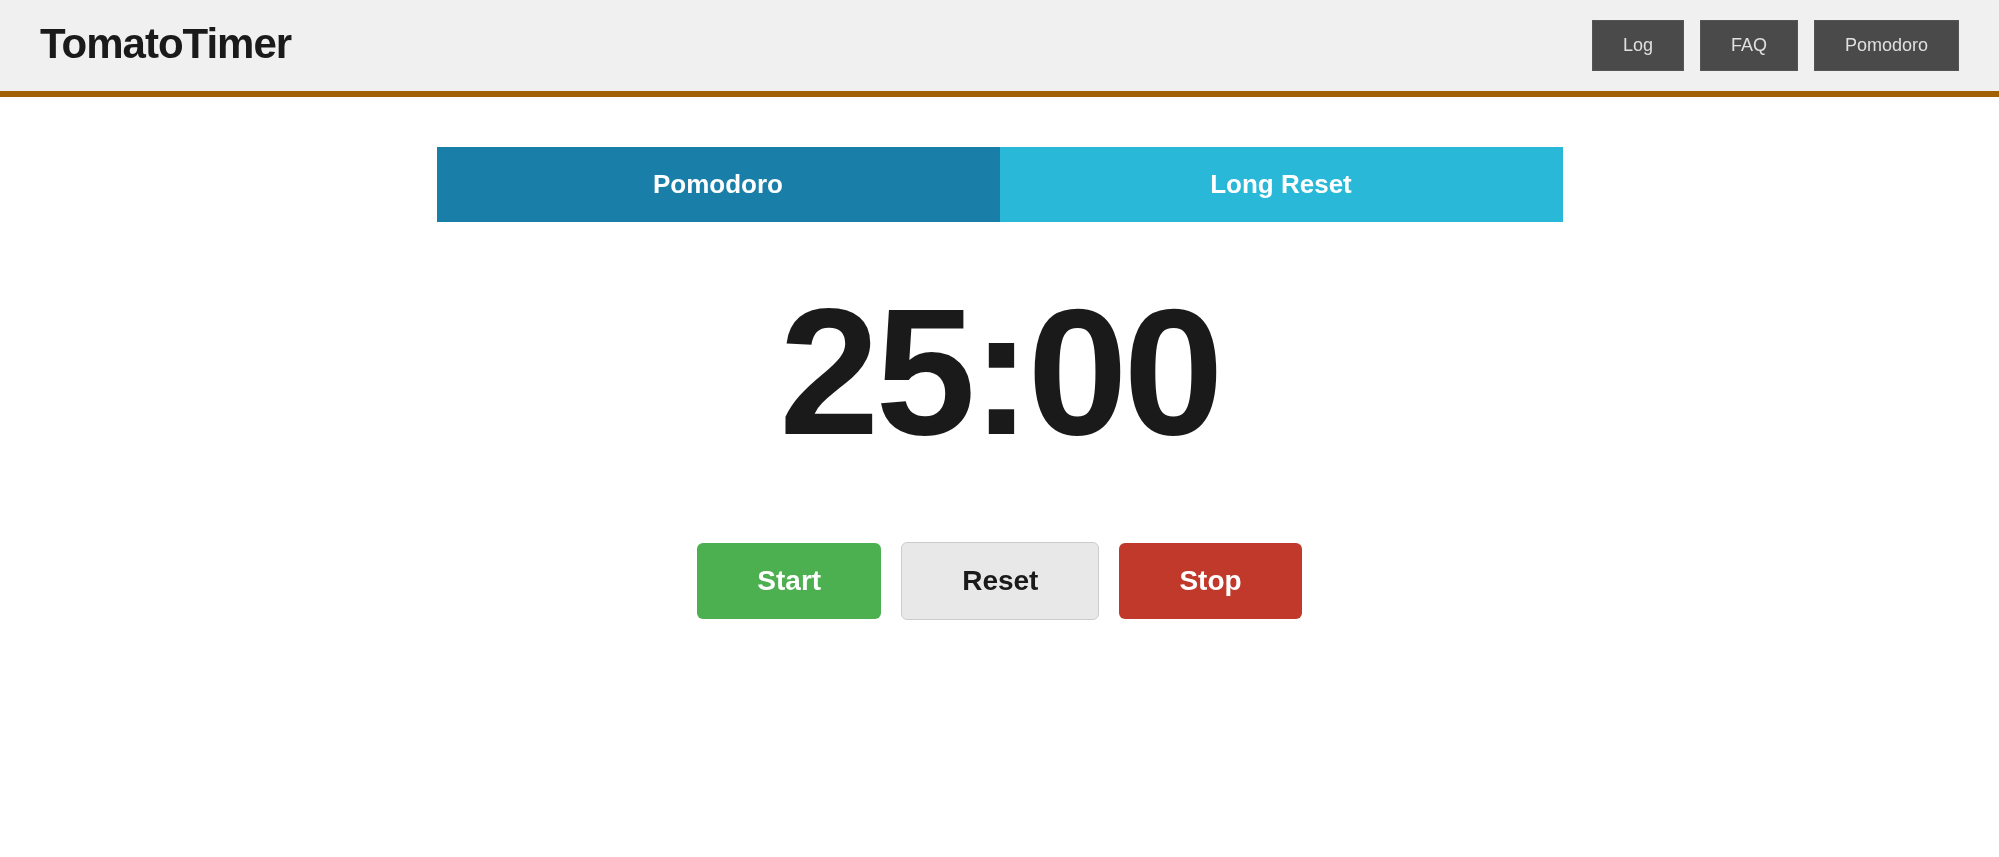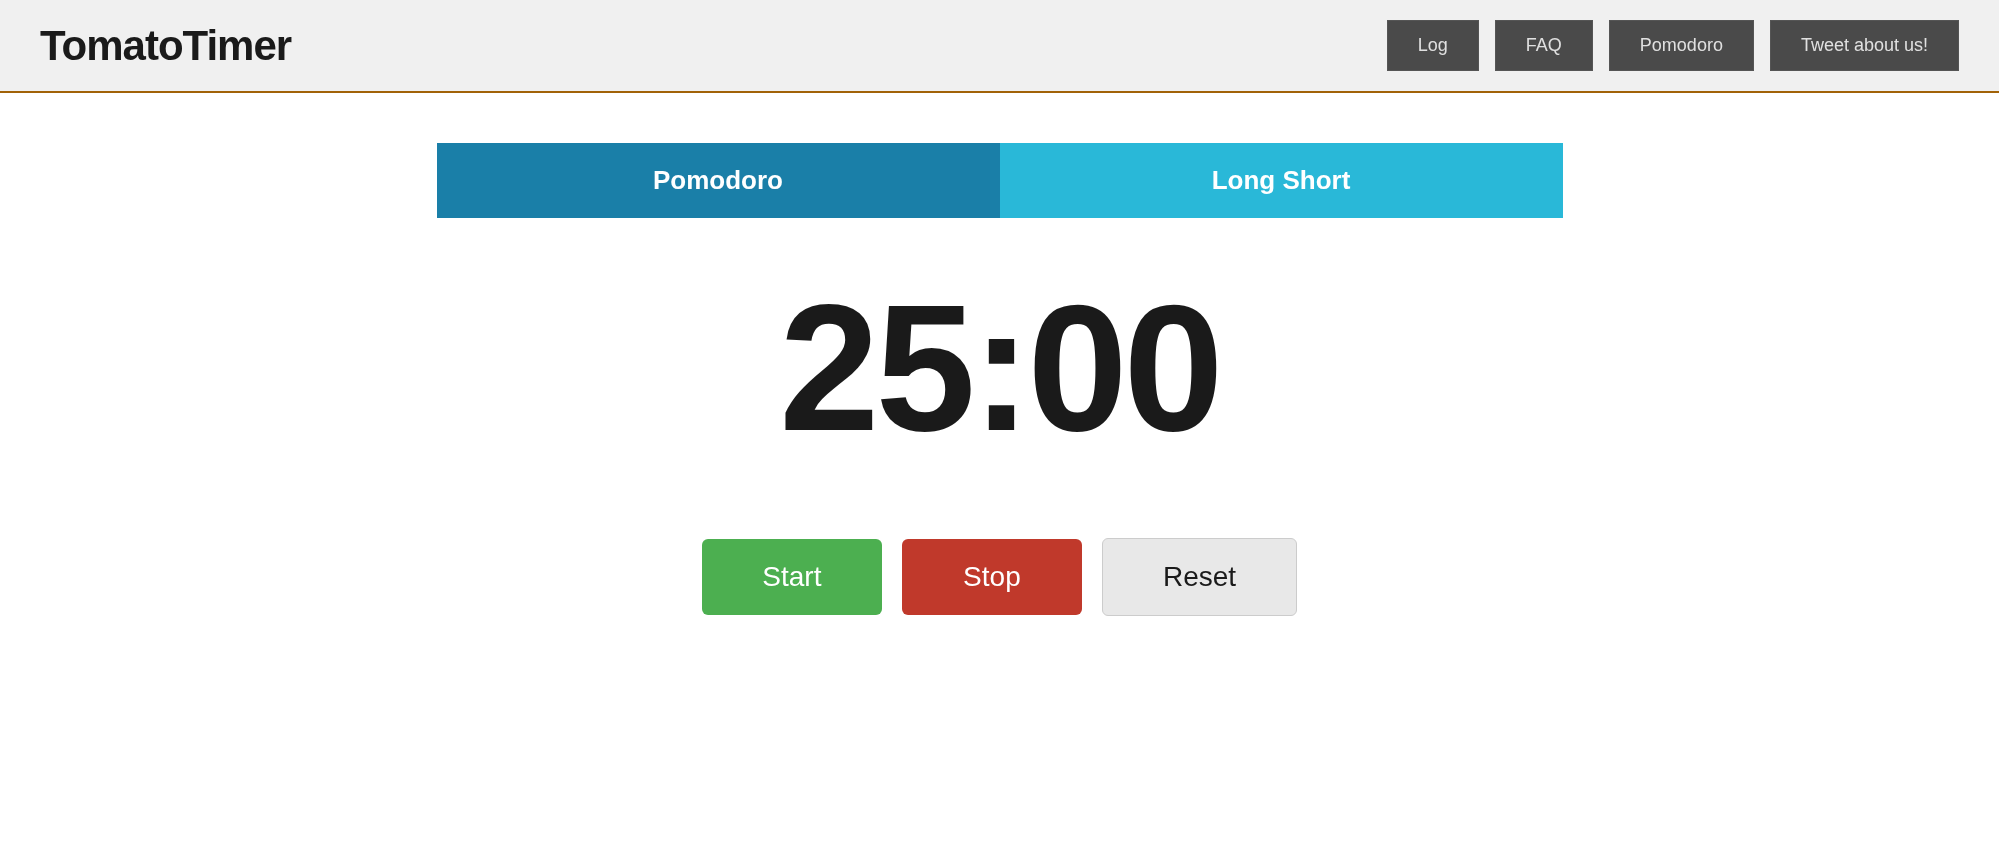--- a/index.html
+++ b/index.html
@@ -11,24 +11,24 @@
     body {
       font-family: Arial, Helvetica, sans-serif;
       background: #ffffff;
       min-height: 857px;
     }
 
     
     .header {
       background: #f0f0f0;
       display: flex;
-      align-items: center;
+      align-items: flex-start;
       justify-content: space-between;
       padding: 20px 40px;
-      border-bottom: 2px solid #a16207;
+      border-bottom: 6px solid #a16207;
     }
 
     .app-title {
       font-size: 42px;
       font-weight: 900;
       color: #1a1a1a;
       letter-spacing: -1px;
     }
 
     .nav-buttons {
@@ -100,21 +100,21 @@
     
     .control-buttons {
       display: flex;
       gap: 20px;
       align-items: center;
     }
 
     .ctrl-btn {
       padding: 22px 60px;
       font-size: 28px;
-      font-weight: normal;
+      font-weight: bold;
       border: none;
       border-radius: 6px;
       cursor: pointer;
       font-family: Arial, Helvetica, sans-serif;
       min-width: 180px;
     }
 
     .ctrl-btn.start {
       background: #4caf50;
       color: #ffffff;
@@ -133,32 +133,31 @@
   </style>
 </head>
 <body>
 
 <header class="header">
   <h1 class="app-title">TomatoTimer</h1>
   <nav class="nav-buttons">
     <button class="nav-button">Log</button>
     <button class="nav-button">FAQ</button>
     <button class="nav-button">Pomodoro</button>
-    <button class="nav-button">Tweet about us!</button>
   </nav>
 </header>
 
 <main class="main-content">
 
   <div class="timer-tabs">
     <button class="timer-tab pomodoro">Pomodoro</button>
-    <button class="timer-tab long-break">Long Short</button>
+    <button class="timer-tab long-break">Long Reset</button>
   </div>
 
   <div class="timer-display">25:00</div>
 
   <div class="control-buttons">
     <button class="ctrl-btn start">Start</button>
+    <button class="ctrl-btn reset">Reset</button>
     <button class="ctrl-btn stop">Stop</button>
-    <button class="ctrl-btn reset">Reset</button>
   </div>
 
 </main>
 
 </body></html>

